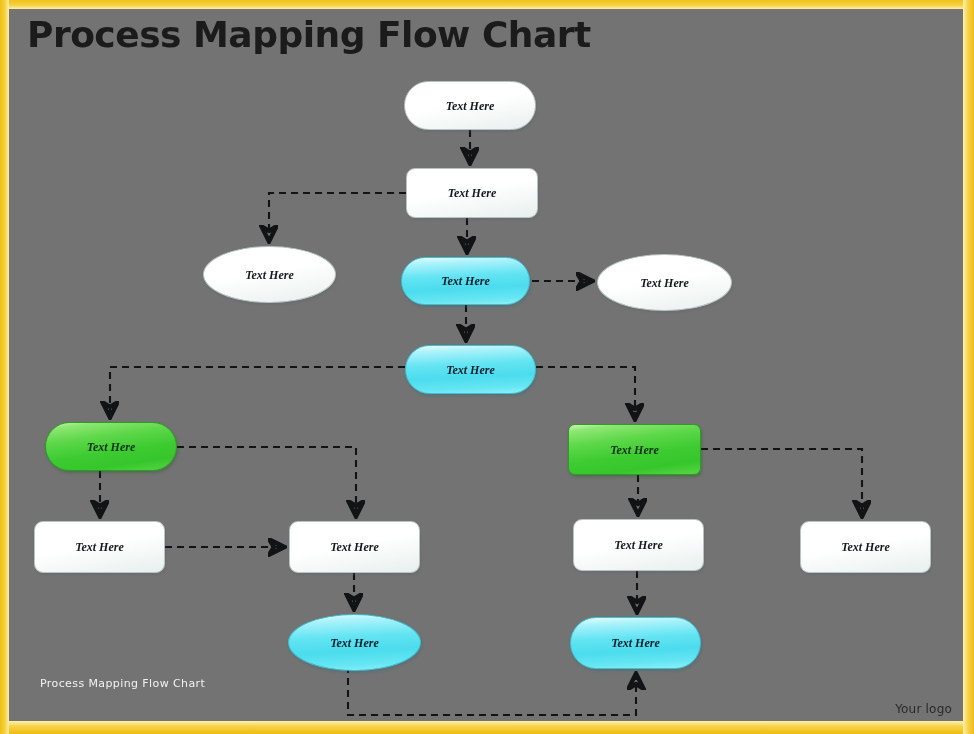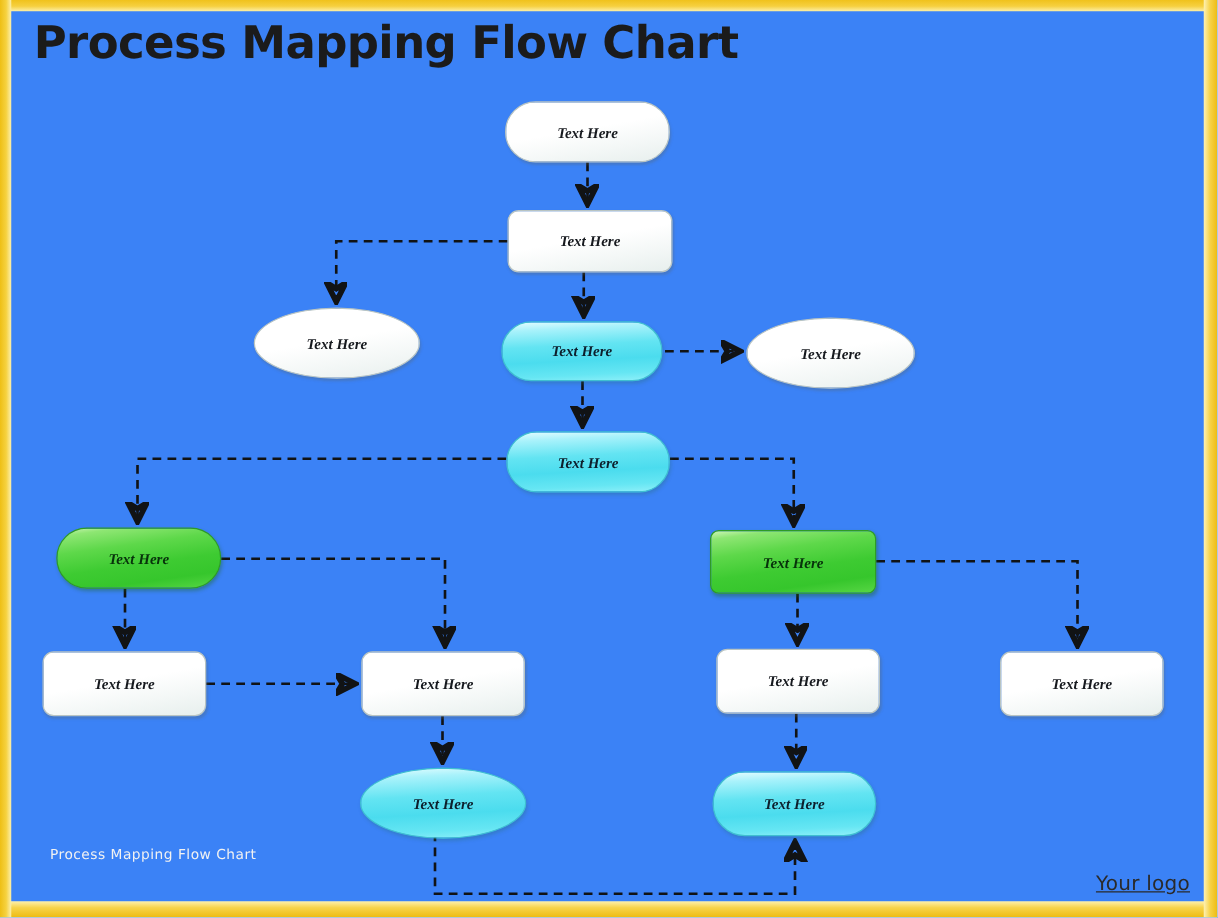--- a/index.html
+++ b/index.html
@@ -9,21 +9,21 @@
     background: #ffffff;
   }
   body {
     font-family: "Liberation Sans", sans-serif;
   }
   #slide {
     position: relative;
     width: 974px;
     height: 734px;
     overflow: hidden;
-    background: #3b82f6;
+    background: #737373;
     box-sizing: border-box;
   }
   
   .frame-edge { position: absolute; z-index: 40; pointer-events: none; }
   .frame-top {
     left: 0; top: 0; width: 974px; height: 9px;
     background: linear-gradient(180deg, #f0c21c 0%, #f6d040 55%, #fcefa8 100%);
   }
   .frame-bottom {
     left: 0; bottom: 0; width: 974px; height: 13px;
@@ -104,25 +104,24 @@
   }
   #wires path, #wires line { fill: none; stroke: #111315; stroke-width: 2.1; }
   .dash { stroke-dasharray: 7 5; }
 
   
   #logo-text {
     position: absolute;
     right: 22px;
     bottom: 18px;
     font-family: "DejaVu Sans", sans-serif;
-    font-size: 16px;
+    font-size: 12px;
     color: #2a2a2a;
     letter-spacing: 0.2px;
     z-index: 20;
-    text-decoration: underline;
   }
   #watermark {
     position: absolute;
     left: 40px;
     bottom: 44px;
     font-family: "DejaVu Sans", sans-serif;
     font-size: 11px;
     color: #f2f2f2;
     letter-spacing: 0.4px;
     user-select: none;

